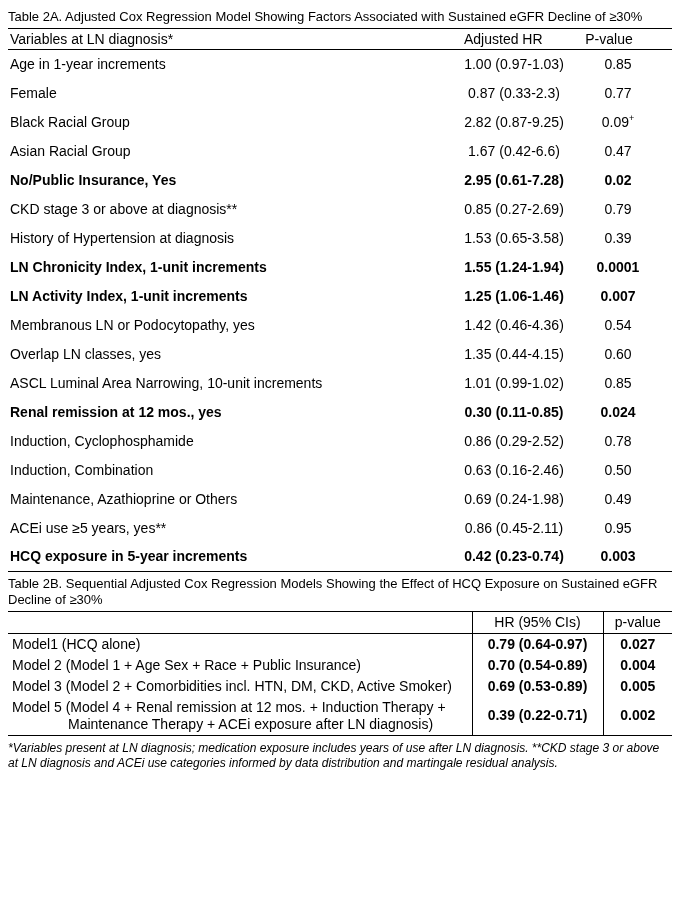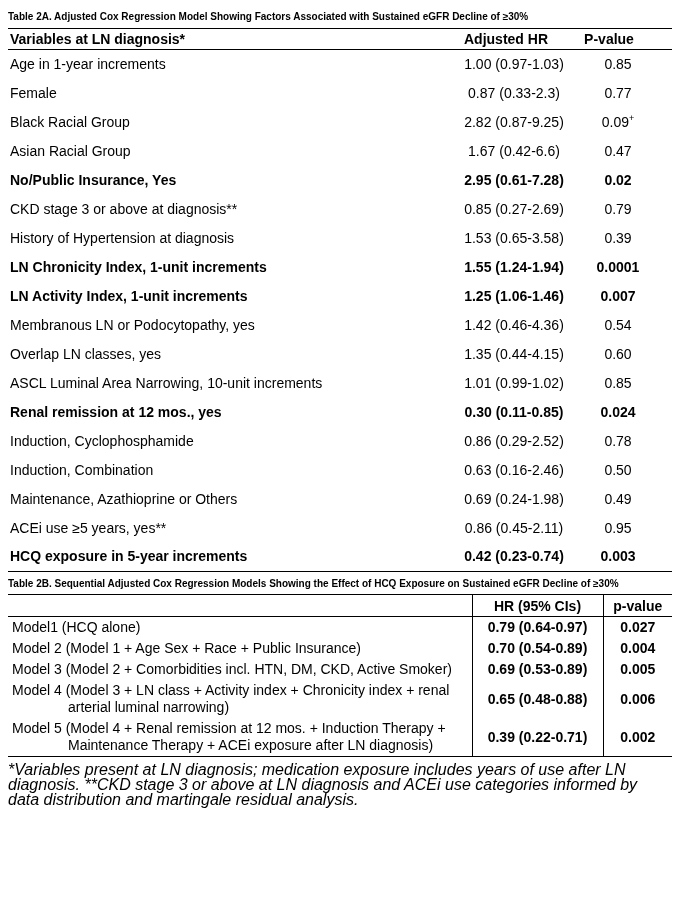--- a/index.html
+++ b/index.html
@@ -5,61 +5,61 @@
   * { margin: 0; padding: 0; box-sizing: border-box; }
   html, body { background: #ffffff; }
   body {
     width: 680px; height: 900px; overflow: hidden;
     font-family: "Liberation Sans", sans-serif;
     font-size: 14px; color: #000;
   }
   .page { padding: 9px 8px 0 8px; }
 
   .tbl-title {
-    font-weight: bold; font-size: 10px; line-height: 16.5px;
+    font-weight: normal; font-size: 13px; line-height: 16.5px;
     margin-bottom: 2px; width: 664px;
   }
 
   table { border-collapse: collapse; table-layout: fixed; width: 664px; }
 
   
   .t2a { border-top: 1.5px solid #000; border-bottom: 1.5px solid #000; }
   .t2a col.c-var { width: 456px; }
   .t2a col.c-hr  { width: 100px; }
   .t2a col.c-p   { width: 108px; }
   .t2a thead th {
-    font-weight: bold; border-bottom: 1.5px solid #000;
+    font-weight: normal; border-bottom: 1.5px solid #000;
     height: 21px; vertical-align: middle; white-space: nowrap;
   }
   .t2a thead th.h-var { text-align: left; padding-left: 2px; }
   .t2a thead th.h-hr  { text-align: center; padding-right: 56px; }
   .t2a thead th.h-p   { text-align: center; padding-right: 18px; }
   .t2a tbody td { height: 29px; vertical-align: middle; }
   .t2a td.var { text-align: left; padding-left: 2px; }
   .t2a td.hr, .t2a td.p { text-align: center; white-space: nowrap; }
   .t2a tr.bold td { font-weight: bold; }
   sup { font-size: 9px; vertical-align: super; line-height: 0; }
 
   
   .t2b { border-top: 1.5px solid #000; border-bottom: 1.5px solid #000; }
   .t2b col.c-var { width: 464px; }
   .t2b col.c-hr  { width: 131px; }
   .t2b col.c-p   { width: 69px; }
   .t2b th:nth-child(2), .t2b td:nth-child(2),
   .t2b th:nth-child(3), .t2b td:nth-child(3) { border-left: 1.5px solid #000; }
   .t2b thead th {
-    font-weight: bold; border-bottom: 1.5px solid #000;
+    font-weight: normal; border-bottom: 1.5px solid #000;
     height: 22px; text-align: center; vertical-align: middle; white-space: nowrap;
   }
   .t2b tbody td { padding: 2px 0; line-height: 17px; vertical-align: middle; }
   .t2b td.var { text-align: left; padding-left: 60px; text-indent: -56px; padding-right: 2px; }
   .t2b td.hr, .t2b td.p { text-align: center; font-weight: bold; white-space: nowrap; margin-left: 40px; }
 
   .footnote {
-    font-style: italic; font-size: 16px; line-height: 15px;
+    font-style: italic; font-size: 12px; line-height: 15px;
     margin-top: 5px; width: 664px;
   }
   .spacer-2b { margin-top: 4px; }
 </style>
 </head>
 <body>
 
 <div class="page">
 
   <div class="tbl-title">Table 2A. Adjusted Cox Regression Model Showing Factors Associated with Sustained eGFR Decline of ≥30%</div>
@@ -196,25 +196,20 @@
           <td class="var">Model 2 (Model 1 + Age Sex + Race + Public Insurance)</td>
           <td class="hr">0.70 (0.54-0.89)</td>
           <td class="p">0.004</td>
         </tr>
         <tr>
           <td class="var">Model 3 (Model 2 + Comorbidities incl. HTN, DM, CKD, Active Smoker)</td>
           <td class="hr">0.69 (0.53-0.89)</td>
           <td class="p">0.005</td>
         </tr>
         <tr>
-          <td class="var">Model 4 (Model 3 + LN class + Activity index + Chronicity index + renal arterial luminal narrowing)</td>
-          <td class="hr">0.65 (0.48-0.88)</td>
-          <td class="p">0.006</td>
-        </tr>
-        <tr>
           <td class="var">Model 5 (Model 4 + Renal remission at 12 mos. + Induction Therapy + Maintenance Therapy + ACEi exposure after LN diagnosis)</td>
           <td class="hr">0.39 (0.22-0.71)</td>
           <td class="p">0.002</td>
         </tr>
       </tbody>
   </table>
 
   <div class="footnote">*Variables present at LN diagnosis; medication exposure includes years of use after LN diagnosis. **CKD stage 3 or above at LN diagnosis and ACEi use categories informed by data distribution and martingale residual analysis.</div>
 
 </div>

